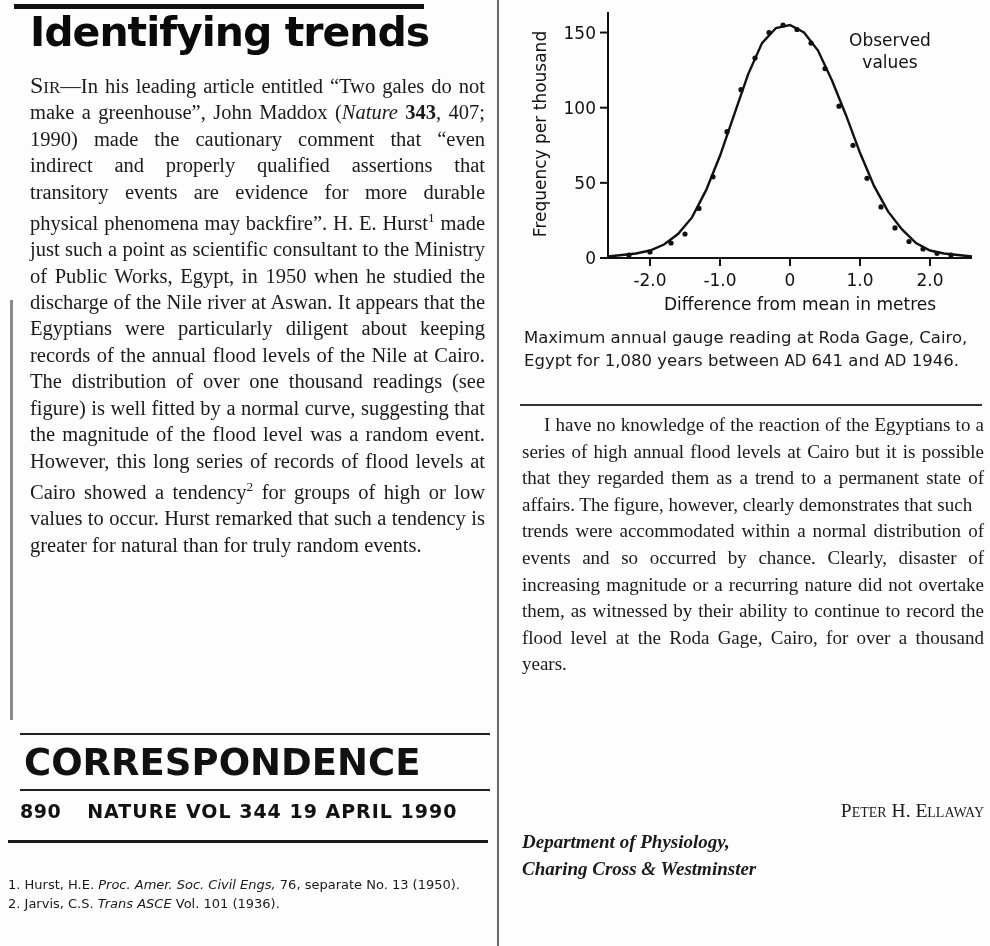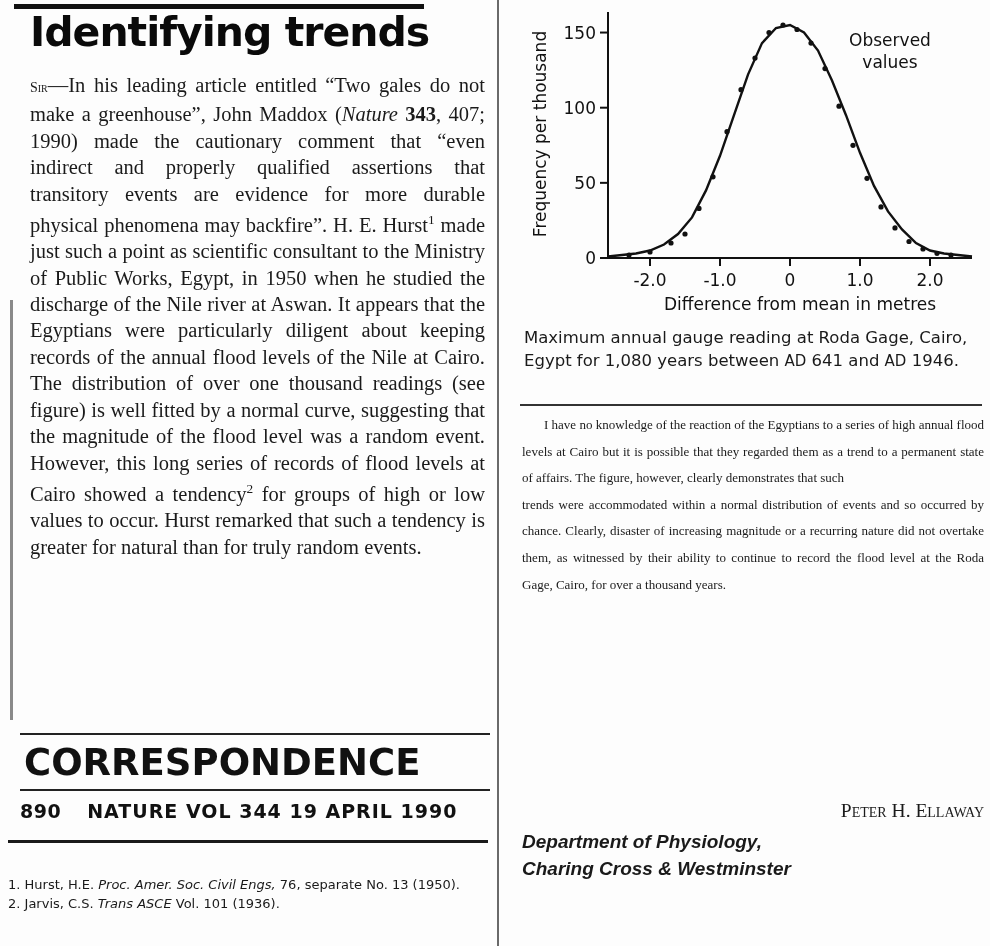--- a/index.html
+++ b/index.html
@@ -55,21 +55,21 @@
     top: 72px;
     width: 455px;
     font-size: 20.5px;
     line-height: 26.4px;
     text-align: justify;
     color: #1a1a1a;
   }
   .body-text p { margin: 0; }
   .sc {
     font-variant: small-caps;
-    font-size: 14px;
+    font-size: 24px;
   }
   .ital { font-style: italic; }
   .bold { font-weight: bold; }
   sup { font-size: 0.65em; vertical-align: super; }
 
   .corr-rule {
     position: absolute;
     left: 12px;
     top: 733px;
     width: 470px;
@@ -181,42 +181,42 @@
     top: 404px;
     width: 462px;
     height: 2px;
     background: #333;
   }
   .right-body {
     position: absolute;
     left: 10px;
     top: 412px;
     width: 462px;
-    font-size: 13px;
+    font-size: 19px;
     line-height: 26.6px;
     text-align: justify;
     color: #1a1a1a;
   }
   .right-body p { margin: 0; }
   .signature {
     position: absolute;
     left: 10px;
     top: 800px;
     width: 462px;
     text-align: right;
     font-variant: small-caps;
     font-size: 19.5px;
     color: #1a1a1a;
   }
   .address {
     position: absolute;
     left: 10px;
     top: 828px;
     width: 462px;
-    font-family: Liberation Sans, sans-serif;
+    font-family: Liberation Serif, serif;
     font-style: italic;
     font-weight: bold;
     font-size: 19px;
     line-height: 27px;
     color: #1a1a1a;
   }
   .address .indent { padding-left: 18px; display: block; }
 </style>
 </head>
 <body>

